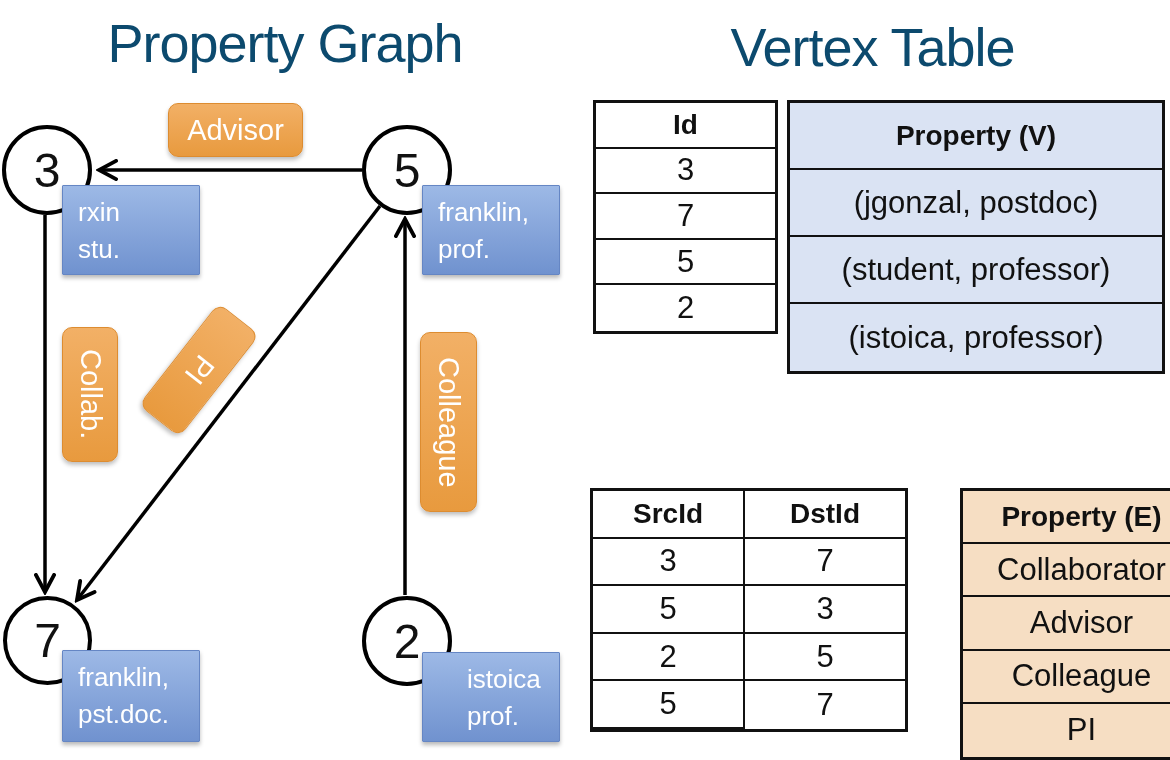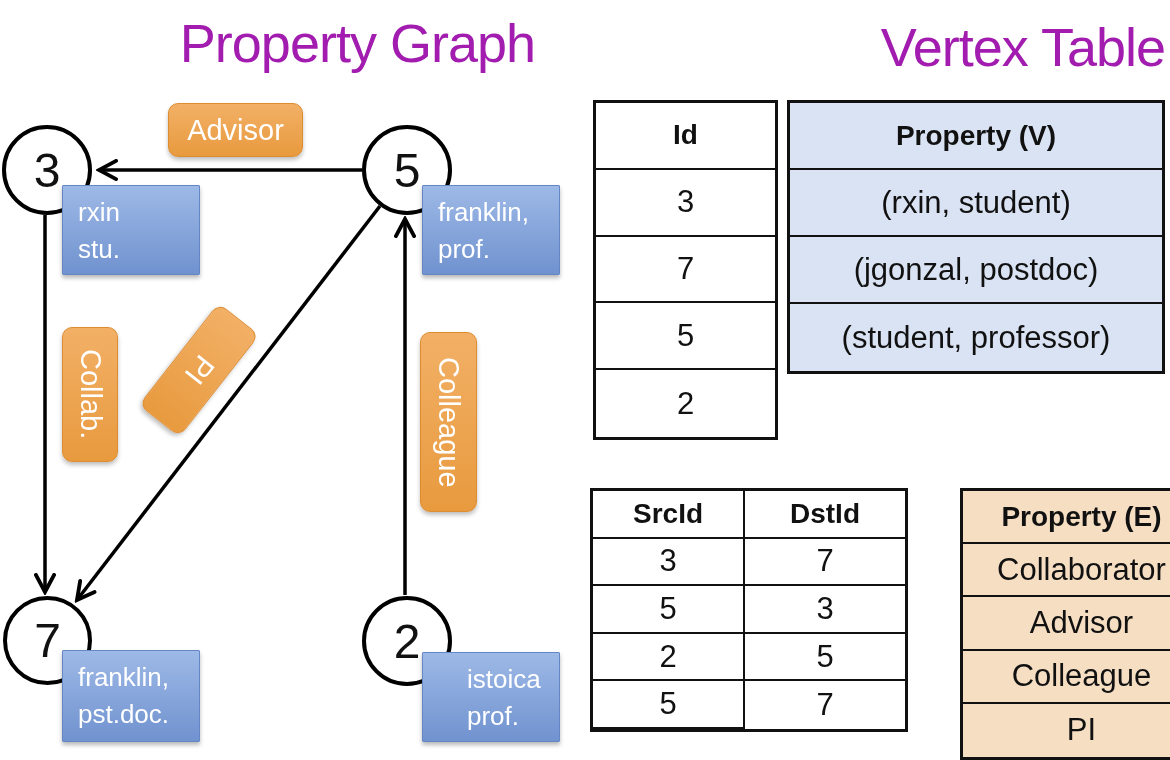--- a/index.html
+++ b/index.html
@@ -1,22 +1,22 @@
 <!DOCTYPE html>
 <html><head>
 <meta charset="utf-8">
 <style>
   html,body{margin:0;padding:0;background:#fff;}
   #canvas{
     position:relative;width:1170px;height:760px;background:#fff;overflow:hidden;
     font-family:"Liberation Sans", sans-serif;color:#111;
   }
   .title{
-    position:absolute;text-align:right;font-size:54px;font-weight:300;
-    letter-spacing:-1px;color:#a21caf;white-space:nowrap;
+    position:absolute;text-align:center;font-size:54px;font-weight:300;
+    letter-spacing:-1px;color:#0c4a6e;white-space:nowrap;
   }
   #graph-title{left:35px;top:12px;width:500px;}
   #vertex-title{left:580px;top:16px;width:585px;}
   #edge-title{left:580px;top:398px;width:585px;}
 
   
   .node{
     position:absolute;background:#fff;border:4px solid #000;border-radius:50%;
     display:flex;align-items:center;justify-content:center;
     font-size:48px;font-weight:300;color:#111;box-sizing:border-box;
@@ -64,21 +64,21 @@
     position:absolute;box-sizing:border-box;border:3px solid #111;
     display:grid;grid-auto-rows:1fr;
   }
   .tcell{
     display:flex;align-items:center;justify-content:center;
     border-bottom:2.5px solid #111;font-size:31px;font-weight:300;
     box-sizing:border-box;white-space:nowrap;
   }
   .tcell:last-child{border-bottom:none;}
   .tcell.thead{font-weight:bold;font-size:28px;}
-  #vt-id{left:593px;top:100px;width:185px;height:340px;background:#fff;}
+  #vt-id{left:593px;top:100px;width:185px;height:234px;background:#fff;}
   #vt-prop{left:787px;top:100px;width:378px;height:274px;background:#dae3f3;}
   #et-srcdst{left:590px;top:488px;width:318px;height:244px;background:#fff;
     grid-template-columns:152px 1fr;grid-auto-flow:row;}
   #et-srcdst .tcell.src{border-right:2.5px solid #111;}
   #et-prop{left:960px;top:488px;width:243px;height:272px;background:#f6dec3;}
 </style>
 </head>
 <body>
 
 <div id="canvas">
@@ -144,23 +144,23 @@
   <div class="tcol" id="vt-id">
     <div class="tcell thead">Id</div>
     <div class="tcell">3</div>
     <div class="tcell">7</div>
     <div class="tcell">5</div>
     <div class="tcell">2</div>
   </div>
 
   <div class="tcol" id="vt-prop">
     <div class="tcell thead">Property (V)</div>
-    <div class="tcell">(rxin, student)</div>
     <div class="tcell">(jgonzal, postdoc)</div>
     <div class="tcell">(student, professor)</div>
+    <div class="tcell">(istoica, professor)</div>
   </div>
 
   <div class="tcol" id="et-srcdst">
     <div class="tcell thead src">SrcId</div>
     <div class="tcell thead">DstId</div>
     <div class="tcell src">3</div>
     <div class="tcell">7</div>
     <div class="tcell src">5</div>
     <div class="tcell">3</div>
     <div class="tcell src">2</div>

